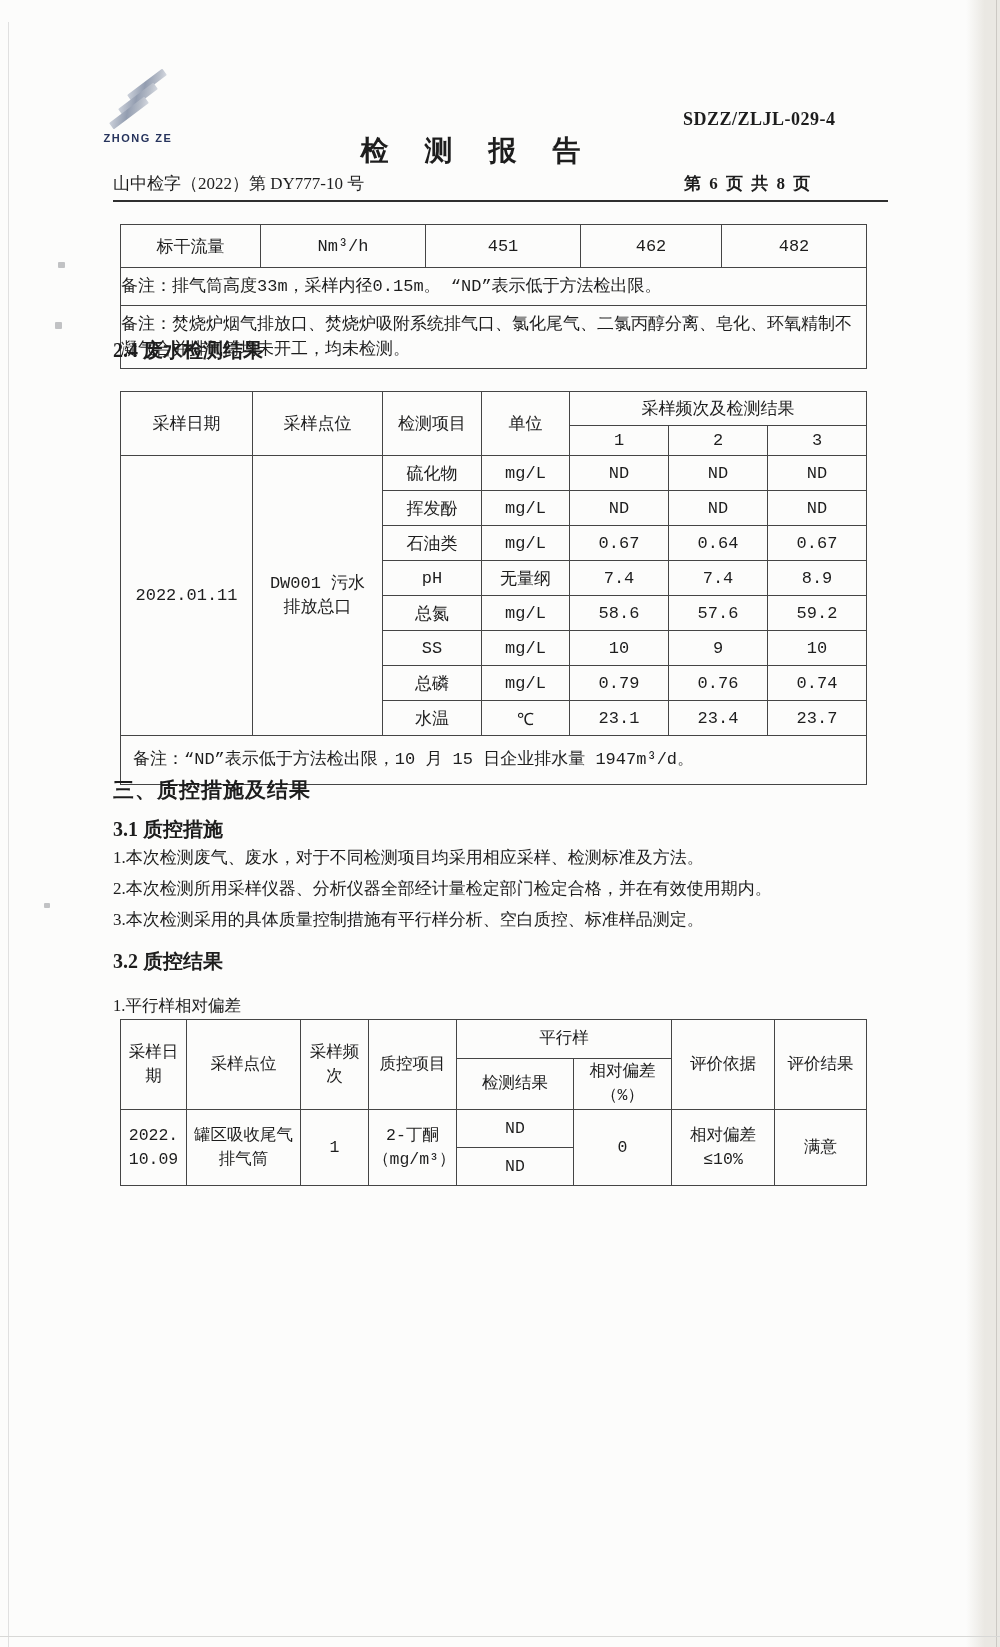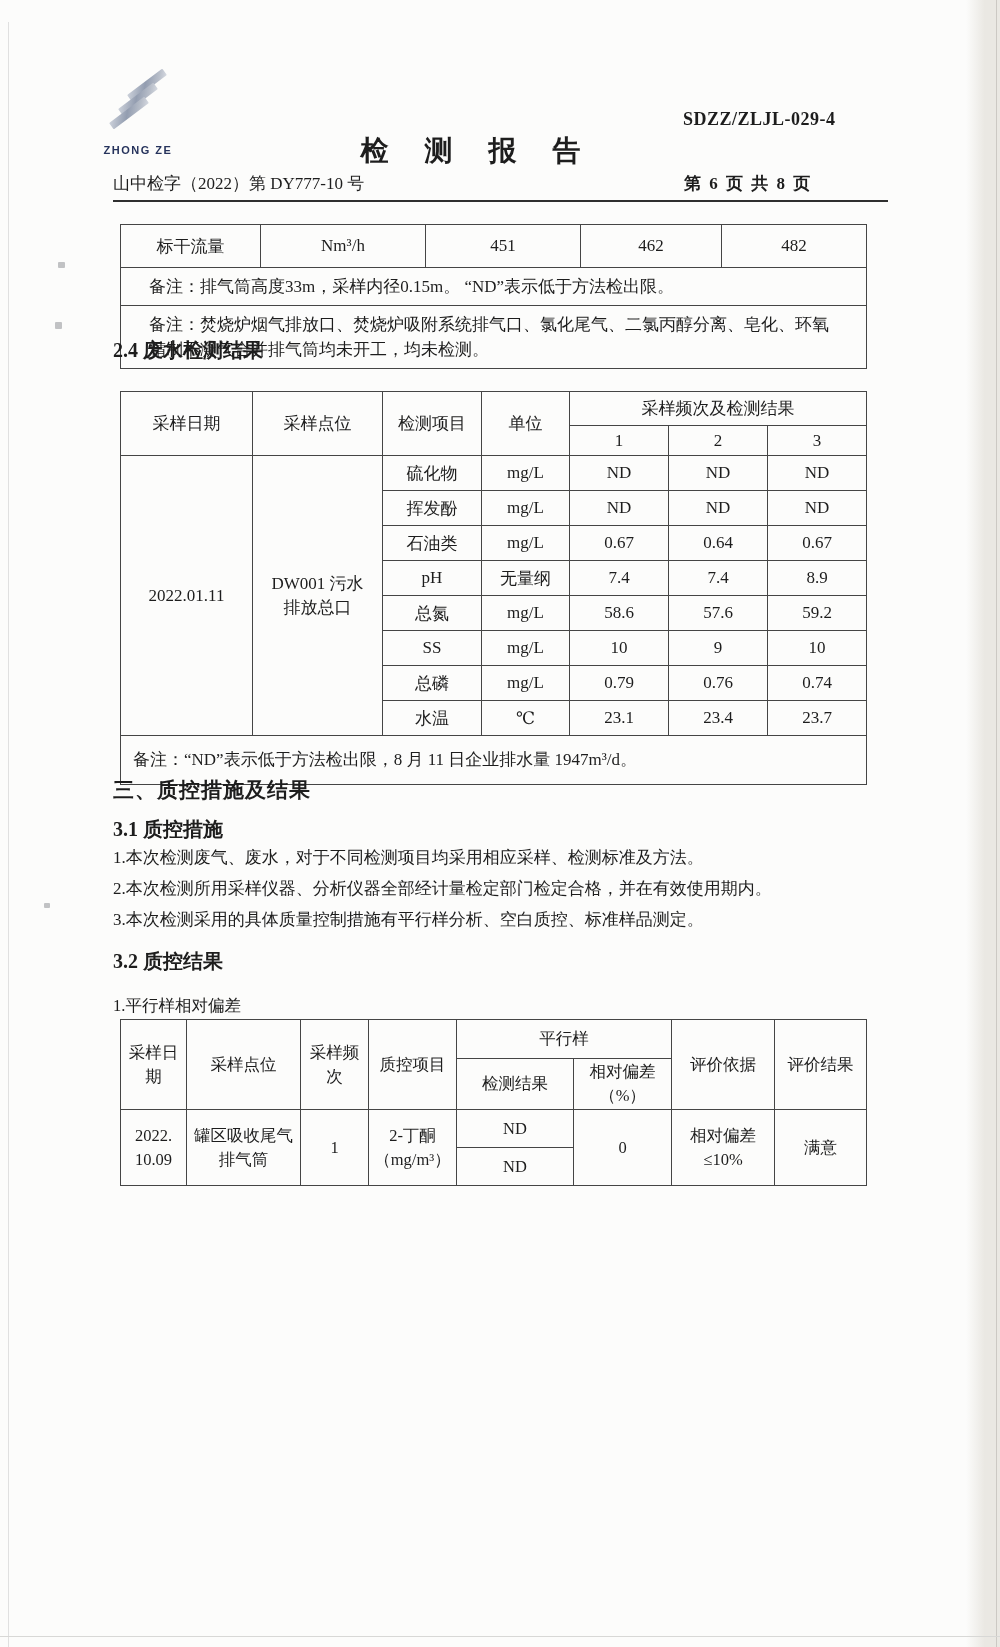--- a/index.html
+++ b/index.html
@@ -19,41 +19,41 @@
 
   
   .logo { position:absolute; left:100px; top:74px; width:76px; text-align:center; }
   .logo-bars { position:relative; width:64px; height:58px; margin:0 auto; }
   .bar { position:absolute; width:44px; height:8px; border-radius:1px;
          transform:rotate(-37deg);
          background:linear-gradient(135deg,#cdd2db 0%,#939db0 45%,#b9bfca 80%,#d6dae1 100%); }
   .bar-1 { left:19px; top:7px; }
   .bar-2 { left:10px; top:21px; }
   .bar-3 { left:1px;  top:35px; }
-  .logo-text { margin-top:12px; font-family:"Liberation Sans","DejaVu Sans",sans-serif;
+  .logo-text { margin-top:0; font-family:"Liberation Sans","DejaVu Sans",sans-serif;
                font-size:11px; font-weight:bold; color:#26335c; letter-spacing:1.5px; }
 
   
   .doc-code   { position:absolute; left:683px; top:109px; font-size:18px; font-weight:bold; letter-spacing:.5px; }
   .doc-title  { position:absolute; left:0; top:132px; width:945px; text-align:center;
                 font-size:28px; font-weight:bold; letter-spacing:4px; }
   .report-no  { position:absolute; left:113px; top:172px; font-size:17px; font-weight:normal; }
   .page-info  { position:absolute; left:684px; top:172px; font-size:17px; font-weight:bold; letter-spacing:2px; }
   .header-rule{ position:absolute; left:113px; top:200px; width:775px; height:2px; background:#2f2f2f; }
 
   
-  table { border-collapse:collapse; table-layout:fixed; }
+  table { border-collapse:collapse; table-layout:fixed;font-family:Liberation Mono, monospace; }
   td,th { border:1.5px solid #454545; font-weight:normal; padding:0 4px;
           overflow:hidden; }
   .wrap { white-space:pre-line; }
 
   
   .t1 { position:absolute; left:120px; top:224px; width:746px; font-size:17px; }
   .t1 .num { text-align:center; height:42px; }
-  .t1 .note { text-align:left; padding:6px 28px; line-height:25px; font-size:17px; }
+  .t1 .note { text-align:left; padding:6px 0; line-height:25px; font-size:17px; }
 
   
   .h24 { position:absolute; left:113px; top:337px; font-size:20px; font-weight:bold; }
   .t5cap { position:absolute; left:120px; top:364px; width:746px; text-align:center;
            font-size:17px; font-weight:bold; }
 
   
   .t5 { position:absolute; left:120px; top:391px; width:746px; font-size:17px; text-align:center; }
   .t5 th { font-weight:normal; }
   .t5 .hrow1 th { height:33px; }
@@ -208,21 +208,21 @@
       <td>0.74</td>
     </tr>
     <tr>
       <td>水温</td>
       <td>℃</td>
       <td>23.1</td>
       <td>23.4</td>
       <td>23.7</td>
     </tr>
     <tr>
-      <td class="note" colspan="7">备注：“ND”表示低于方法检出限，8 月 11 日企业排水量 1947m³/d。</td>
+      <td class="note" colspan="7">备注：“ND”表示低于方法检出限，10 月 15 日企业排水量 1947m³/d。</td>
     </tr>
   </tbody>
     </table>
 
   <div class="h3">三、质控措施及结果</div>
   <div class="h31">3.1 质控措施</div>
   <div class="paras">
     <p>1.本次检测废气、废水，对于不同检测项目均采用相应采样、检测标准及方法。</p>
     <p>2.本次检测所用采样仪器、分析仪器全部经计量检定部门检定合格，并在有效使用期内。</p>
     <p>3.本次检测采用的具体质量控制措施有平行样分析、空白质控、标准样品测定。</p>

